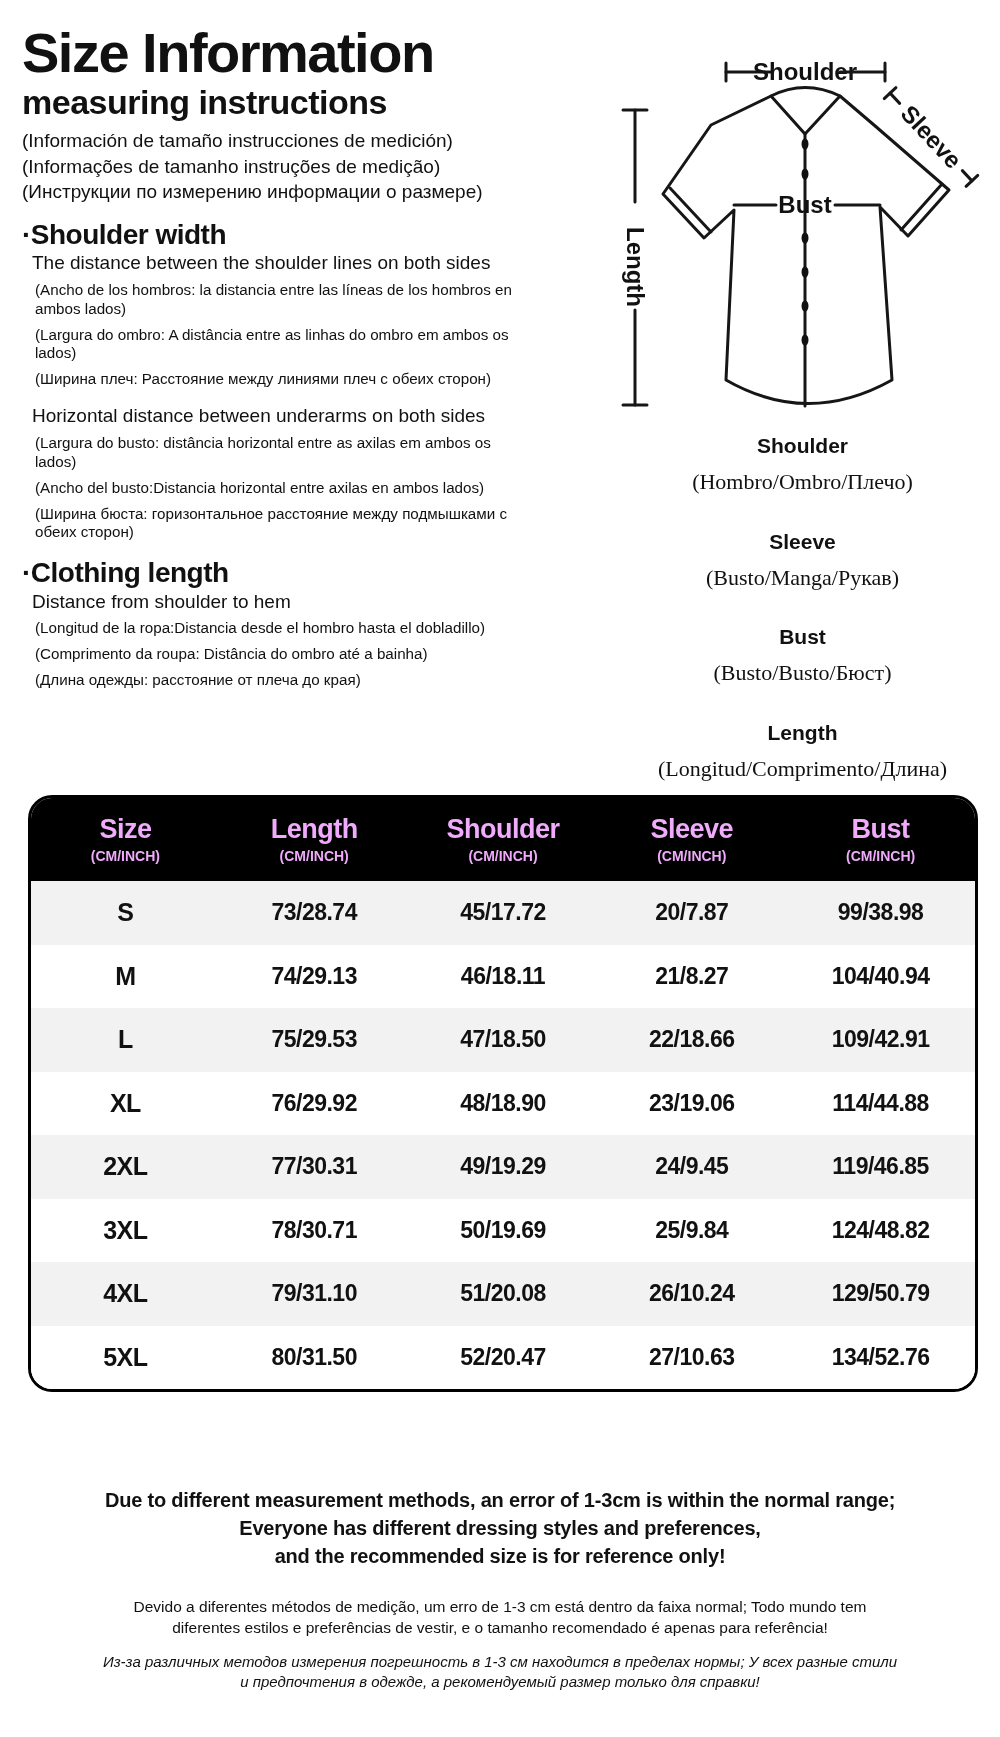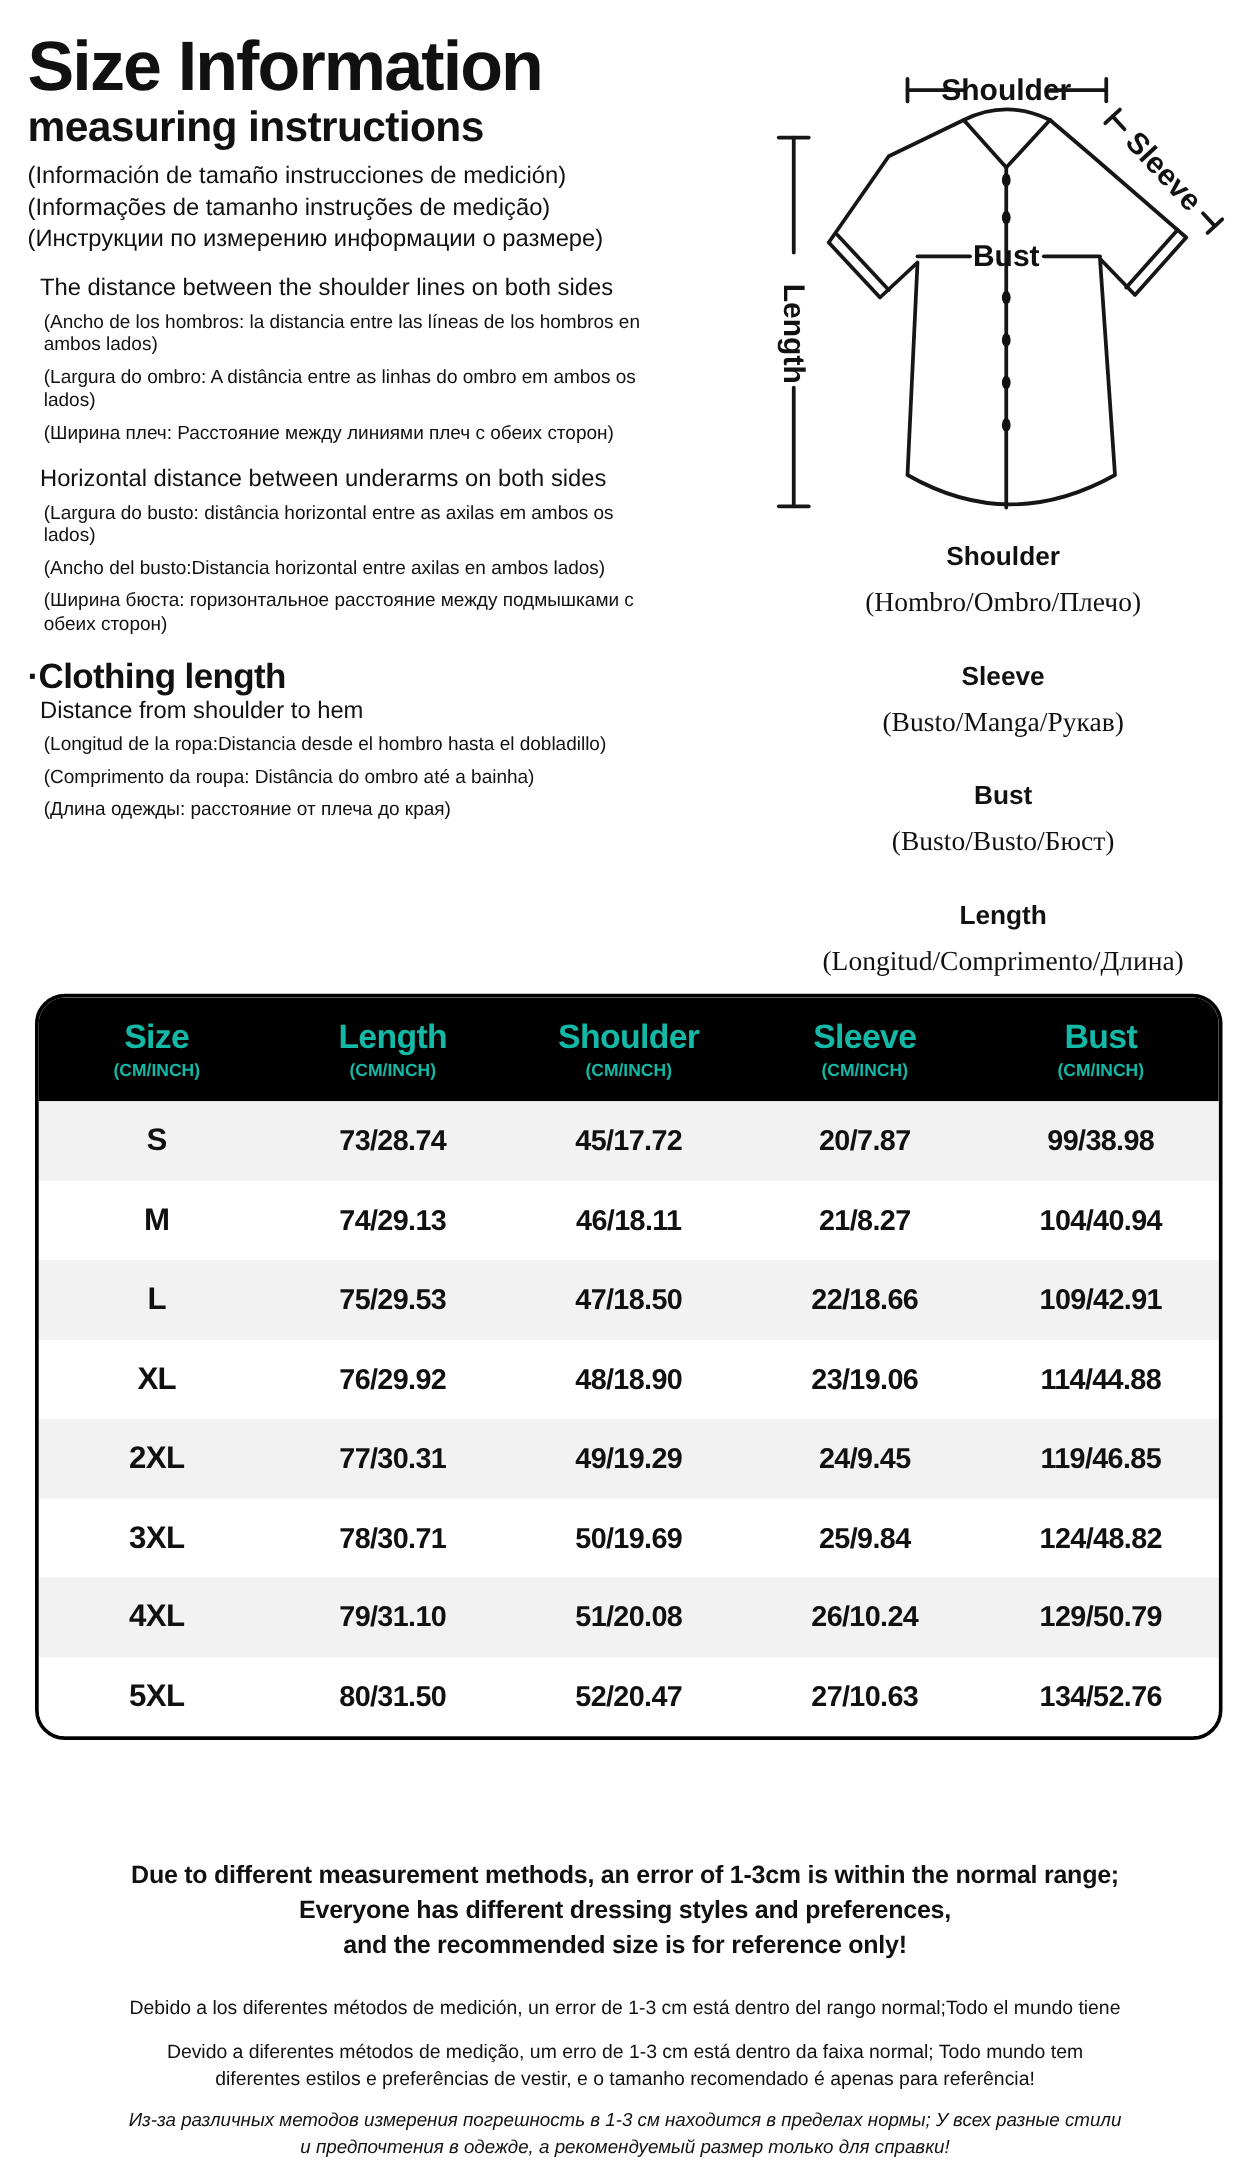--- a/index.html
+++ b/index.html
@@ -25,21 +25,21 @@
   .legend { position:absolute; left:610px; top:434px; width:385px; text-align:center; }
   .legend-item { margin-bottom:34px; }
   .legend-name { font-size:21px; font-weight:700; line-height:1.15; }
   .legend-trans { font-size:22px; line-height:1.25; margin-top:10px;font-family:Liberation Serif, serif; }
   
   .size-table {
     position:absolute; left:28px; top:795px; width:944px;
     border:3px solid #000; border-radius:24px; overflow:hidden; background:#fff;
   }
   .t-head {
-    background:#000000; color:#14b8a6; display:grid; grid-template-columns:repeat(5,1fr);
+    background:#000000; color:#f0abfc; display:grid; grid-template-columns:repeat(5,1fr);
     align-items:center; text-align:center; height:83px;
   }
   .t-name { font-size:27px; font-weight:700; letter-spacing:-0.5px; line-height:1.1; }
   .t-unit { font-size:14px; font-weight:700; margin-top:3px; }
   .t-row {
     display:grid; grid-template-columns:repeat(5,1fr); align-items:center; text-align:center;
     height:63.5px; background:#ffffff;
   }
   .t-row.alt { background:#f2f2f2; }
   .t-cell { font-size:23px; font-weight:700; letter-spacing:-0.5px; }
@@ -61,20 +61,21 @@
   <div class="left-col">
     <h1 class="title">Size Information</h1>
     <h2 class="subtitle">measuring instructions</h2>
     <div class="intro-trans">
       <div>(Información de tamaño instrucciones de medición)</div>
       <div>(Informações de tamanho instruções de medição)</div>
       <div>(Инструкции по измерению информации о размере)</div>
     </div>
 
     <section class="measure">
+      <h3 class="sec-title">·Shoulder width</h3>
       <p class="sec-desc">The distance between the shoulder lines on both sides</p>
       <p class="sec-note">(Ancho de los hombros: la distancia entre las líneas de los hombros en ambos lados)</p>
       <p class="sec-note">(Largura do ombro: A distância entre as linhas do ombro em ambos os lados)</p>
       <p class="sec-note">(Ширина плеч: Расстояние между линиями плеч с обеих сторон)</p>
     </section>
 
     <section class="measure">
       <p class="sec-desc">Horizontal distance between underarms on both sides</p>
       <p class="sec-note">(Largura do busto: distância horizontal entre as axilas em ambos os lados)</p>
       <p class="sec-note">(Ancho del busto:Distancia horizontal entre axilas en ambos lados)</p>
@@ -234,21 +235,20 @@
     </div>
   </div>
 
   <div class="disclaimer">
     <div class="disc-en">
       <div>Due to different measurement methods, an error of 1-3cm is within the normal range;</div>
       <div>Everyone has different dressing styles and preferences,</div>
       <div>and the recommended size is for reference only!</div>
     </div>
     <div class="disc-es">
-      <div>Debido a los diferentes métodos de medición, un error de 1-3 cm está dentro del rango normal;Todo el mundo tiene</div>
     </div>
     <div class="disc-pt">
       <div>Devido a diferentes métodos de medição, um erro de 1-3 cm está dentro da faixa normal; Todo mundo tem</div>
       <div>diferentes estilos e preferências de vestir, e o tamanho recomendado é apenas para referência!</div>
     </div>
     <div class="disc-ru">
       <div>Из-за различных методов измерения погрешность в 1-3 см находится в пределах нормы; У всех разные стили</div>
       <div>и предпочтения в одежде, а рекомендуемый размер только для справки!</div>
     </div>
   </div>

